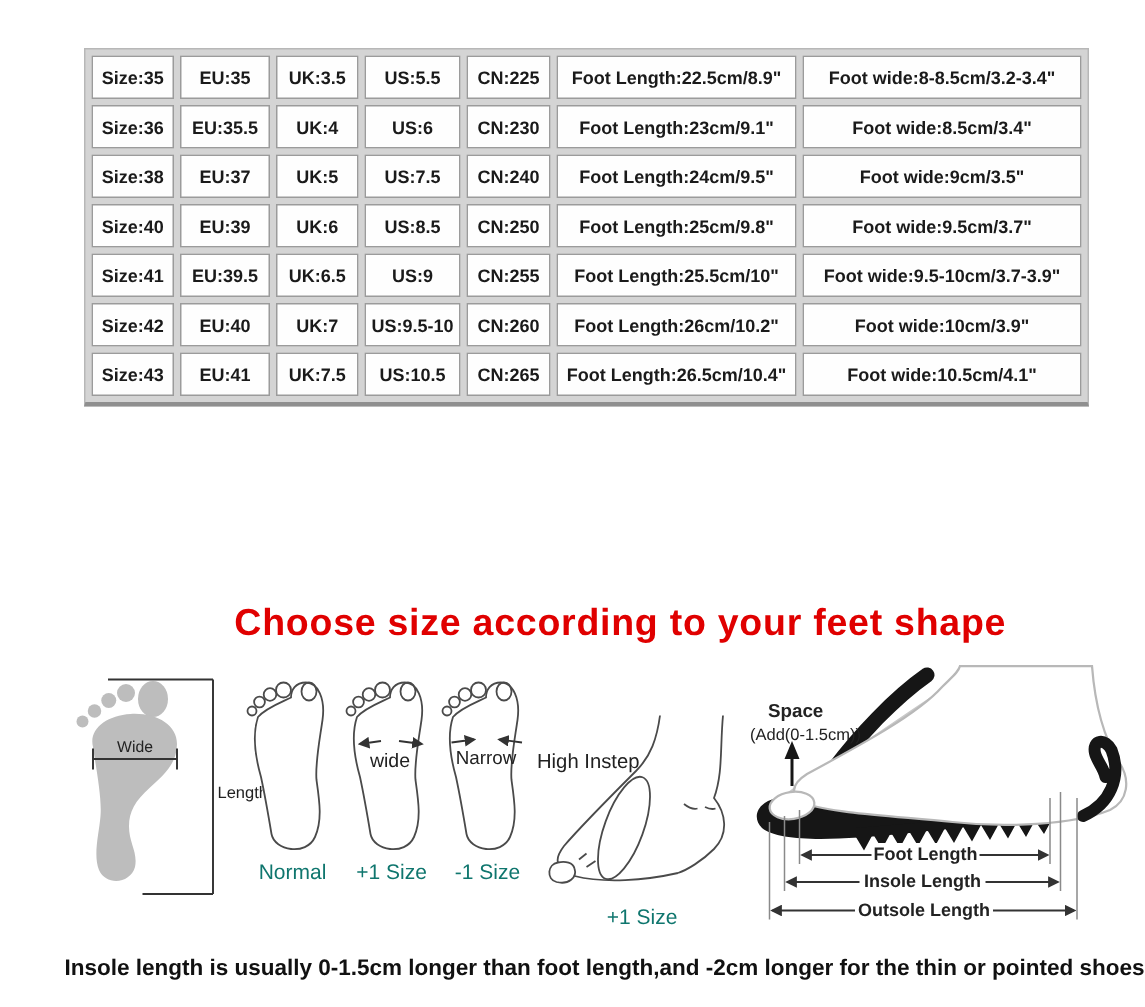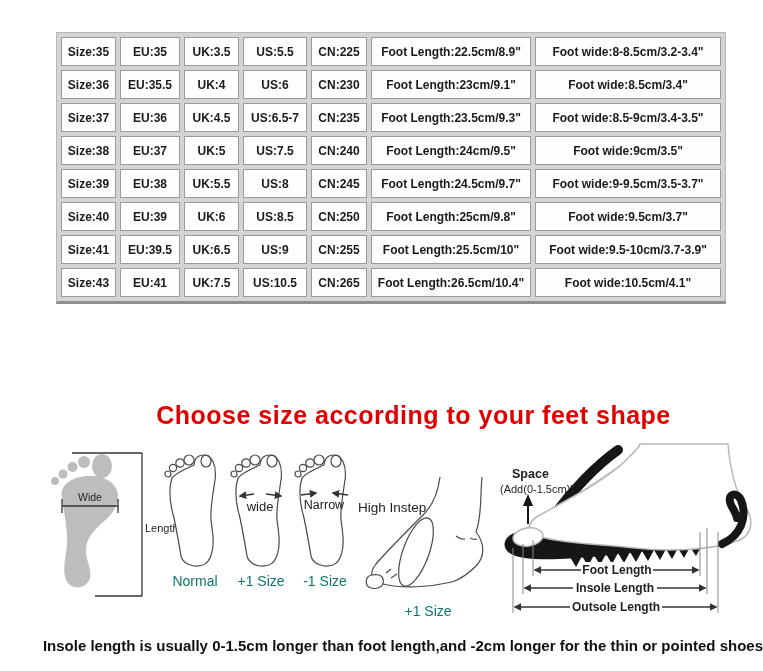--- a/index.html
+++ b/index.html
@@ -60,63 +60,54 @@
       <div class="trow">
         <div class="tcell">Size:36</div>
         <div class="tcell">EU:35.5</div>
         <div class="tcell">UK:4</div>
         <div class="tcell">US:6</div>
         <div class="tcell">CN:230</div>
         <div class="tcell">Foot Length:23cm/9.1"</div>
         <div class="tcell">Foot wide:8.5cm/3.4"</div>
       </div>
       <div class="trow">
-        <div class="tcell">Size:37</div>
-        <div class="tcell">EU:36</div>
-        <div class="tcell">UK:4.5</div>
-        <div class="tcell">US:6.5-7</div>
-        <div class="tcell">CN:235</div>
-        <div class="tcell">Foot Length:23.5cm/9.3"</div>
-        <div class="tcell">Foot wide:8.5-9cm/3.4-3.5"</div>
-      </div>
-      <div class="trow">
         <div class="tcell">Size:38</div>
         <div class="tcell">EU:37</div>
         <div class="tcell">UK:5</div>
         <div class="tcell">US:7.5</div>
         <div class="tcell">CN:240</div>
         <div class="tcell">Foot Length:24cm/9.5"</div>
         <div class="tcell">Foot wide:9cm/3.5"</div>
       </div>
       <div class="trow">
-        <div class="tcell">Size:39</div>
-        <div class="tcell">EU:38</div>
-        <div class="tcell">UK:5.5</div>
-        <div class="tcell">US:8</div>
-        <div class="tcell">CN:245</div>
-        <div class="tcell">Foot Length:24.5cm/9.7"</div>
-        <div class="tcell">Foot wide:9-9.5cm/3.5-3.7"</div>
-      </div>
-      <div class="trow">
         <div class="tcell">Size:40</div>
         <div class="tcell">EU:39</div>
         <div class="tcell">UK:6</div>
         <div class="tcell">US:8.5</div>
         <div class="tcell">CN:250</div>
         <div class="tcell">Foot Length:25cm/9.8"</div>
         <div class="tcell">Foot wide:9.5cm/3.7"</div>
       </div>
       <div class="trow">
         <div class="tcell">Size:41</div>
         <div class="tcell">EU:39.5</div>
         <div class="tcell">UK:6.5</div>
         <div class="tcell">US:9</div>
         <div class="tcell">CN:255</div>
         <div class="tcell">Foot Length:25.5cm/10"</div>
         <div class="tcell">Foot wide:9.5-10cm/3.7-3.9"</div>
+      </div>
+      <div class="trow">
+        <div class="tcell">Size:42</div>
+        <div class="tcell">EU:40</div>
+        <div class="tcell">UK:7</div>
+        <div class="tcell">US:9.5-10</div>
+        <div class="tcell">CN:260</div>
+        <div class="tcell">Foot Length:26cm/10.2"</div>
+        <div class="tcell">Foot wide:10cm/3.9"</div>
       </div>
       <div class="trow">
         <div class="tcell">Size:43</div>
         <div class="tcell">EU:41</div>
         <div class="tcell">UK:7.5</div>
         <div class="tcell">US:10.5</div>
         <div class="tcell">CN:265</div>
         <div class="tcell">Foot Length:26.5cm/10.4"</div>
         <div class="tcell">Foot wide:10.5cm/4.1"</div>
       </div>

